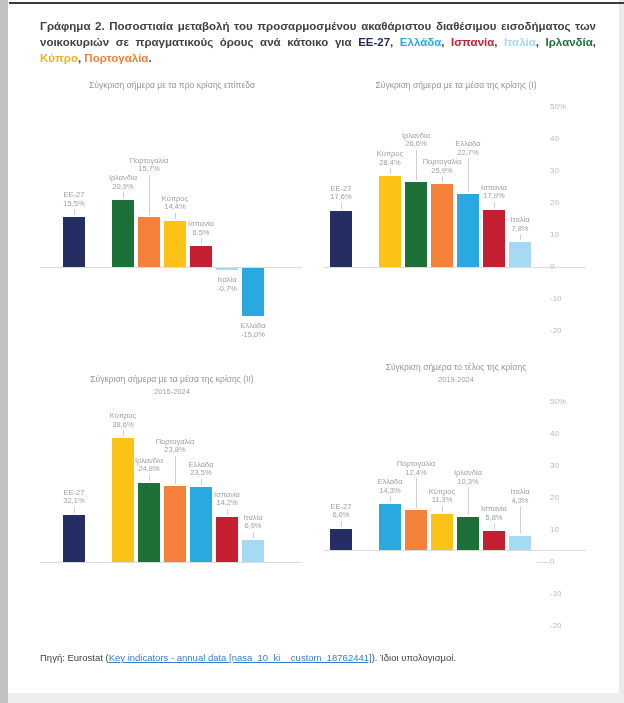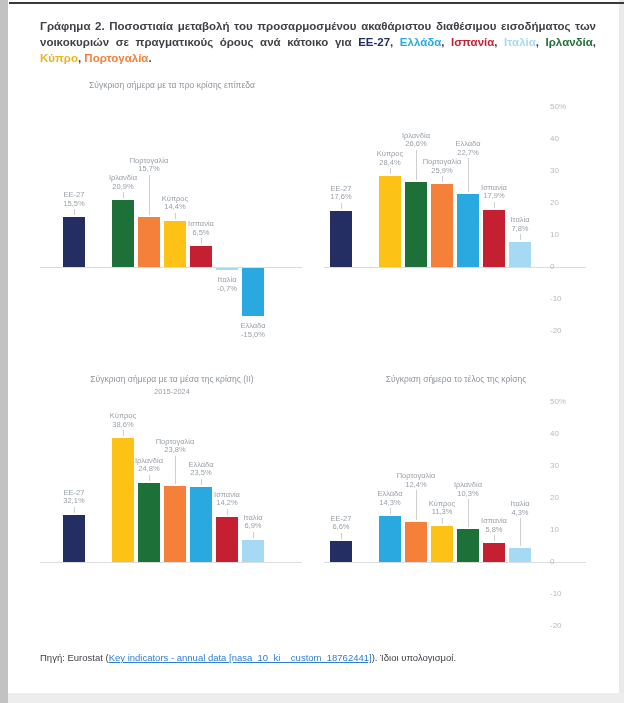--- a/index.html
+++ b/index.html
@@ -80,20 +80,21 @@
         <div>Ιταλία</div>
         <div>-0,7%</div>
       </div>
       <div class="bar" style="left: 204px; top: 196px; height: 48px; background: rgb(42, 169, 224);"></div>
       <div class="blabel" style="left: 191px; top: 250px;">
         <div>Ελλάδα</div>
         <div>-15,0%</div>
       </div>
     </div>
   <div class="chart" style="left:322px;top:72px">
+      <div class="ctitle">Σύγκριση σήμερα με τα μέσα της κρίσης (Ι)</div>
       <div class="zeroline" style="top: 195px; width: 262px;"></div>
       <div class="bar" style="left: 8px; top: 138.68px; height: 56.32px; background: rgb(37, 46, 98);"></div>
       <div class="leader" style="left: 19px; top: 130.68px; height: 6px;"></div>
       <div class="blabel" style="left: -5px; top: 112.68px;">
         <div>ΕΕ-27</div>
         <div>17,6%</div>
       </div>
       <div class="bar" style="left: 57px; top: 104.12px; height: 90.88px; background: rgb(253, 194, 22);"></div>
       <div class="leader" style="left: 68px; top: 96.12px; height: 6px;"></div>
       <div class="blabel" style="left: 44px; top: 78.12px;">
@@ -171,22 +172,23 @@
         <div>Ισπανία</div>
         <div>14,2%</div>
       </div>
       <div class="bar" style="left: 204px; top: 173.92px; height: 22.08px; background: rgb(166, 217, 244);"></div>
       <div class="leader" style="left: 215px; top: 165.92px; height: 6px;"></div>
       <div class="blabel" style="left: 191px; top: 147.92px;">
         <div>Ιταλία</div>
         <div>6,9%</div>
       </div>
     </div>
-  <div class="chart" style="left:322px;top:366px">
+  <div class="chart" style="left:322px;top:354px">
       <div class="ctitle">Σύγκριση σήμερα το τέλος της κρίσης</div>
+      <div class="csub">2019-2024</div>
       <div class="zeroline" style="top: 196px; width: 262px;"></div>
       <div class="bar" style="left: 8px; top: 174.88px; height: 21.12px; background: rgb(37, 46, 98);"></div>
       <div class="leader" style="left: 19px; top: 166.88px; height: 6px;"></div>
       <div class="blabel" style="left: -5px; top: 148.88px;">
         <div>ΕΕ-27</div>
         <div>6,6%</div>
       </div>
       <div class="bar" style="left: 57px; top: 150.24px; height: 45.76px; background: rgb(42, 169, 224);"></div>
       <div class="leader" style="left: 68px; top: 142.24px; height: 6px;"></div>
       <div class="blabel" style="left: 44px; top: 124.24px;">

